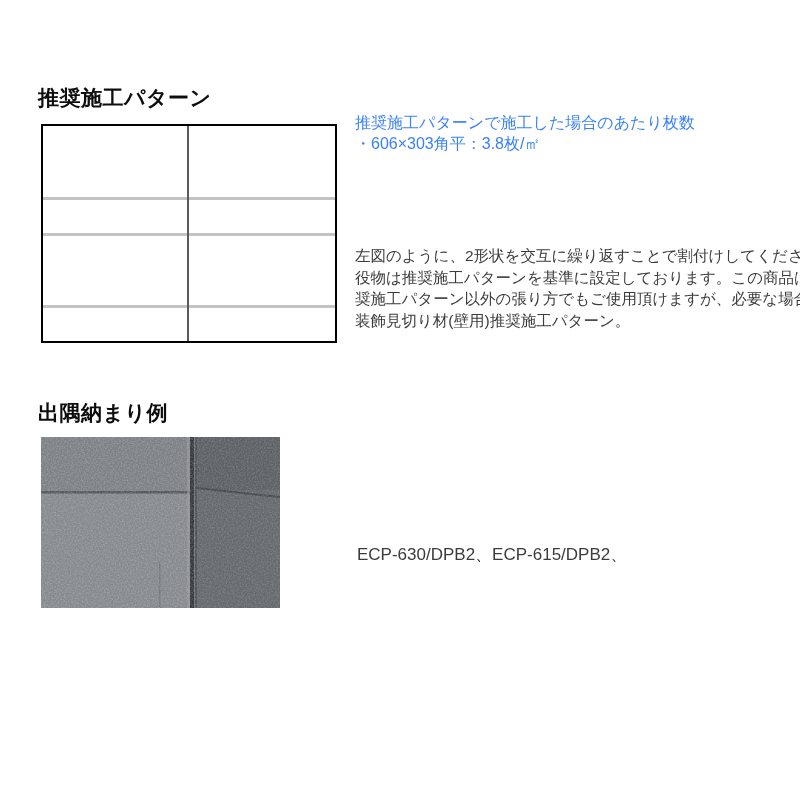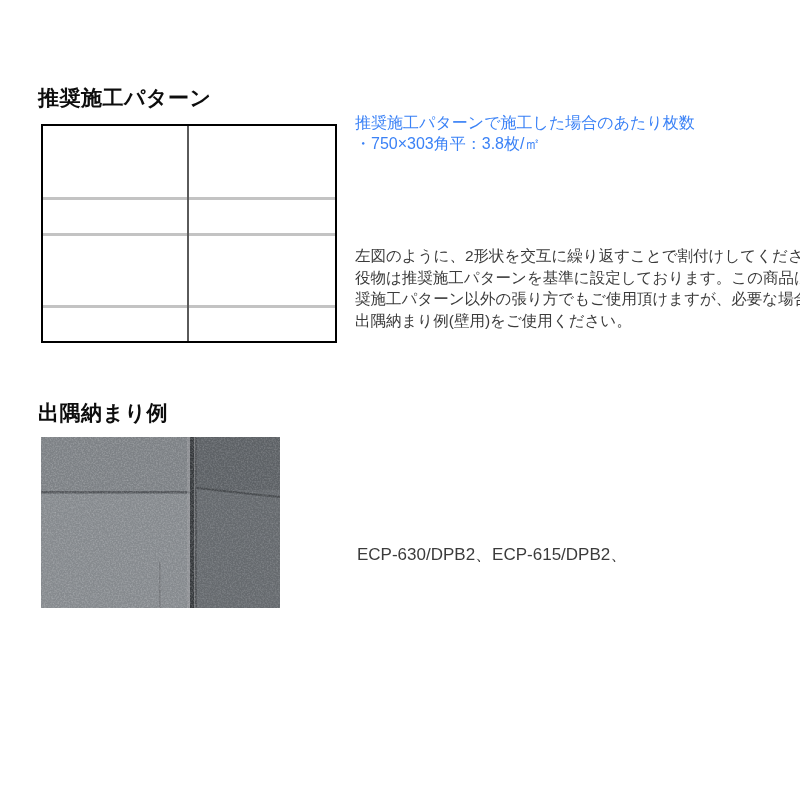--- a/index.html
+++ b/index.html
@@ -98,28 +98,28 @@
 
   <div class="diagram">
     <div class="hline h1"></div>
     <div class="hline h2"></div>
     <div class="hline h3"></div>
     <div class="vline"></div>
   </div>
 
   <div class="yield-block">
     <div class="line">推奨施工パターンで施工した場合のあたり枚数</div>
-    <div class="line">・750×303角平：3.8枚/㎡</div>
+    <div class="line">・606×303角平：3.8枚/㎡</div>
   </div>
 
   <div class="note-block">
     <div class="line">左図のように、2形状を交互に繰り返すことで割付けしてください。</div>
     <div class="line">役物は推奨施工パターンを基準に設定しております。この商品は推</div>
     <div class="line">奨施工パターン以外の張り方でもご使用頂けますが、必要な場合は</div>
-    <div class="line">出隅納まり例(壁用)をご使用ください。</div>
+    <div class="line">装飾見切り材(壁用)推奨施工パターン。</div>
   </div>
 
   <div id="heading-corner" class="heading">出隅納まり例</div>
 
   <div class="photo">
     <svg width="239" height="238" viewBox="0 0 239 238" xmlns="http://www.w3.org/2000/svg">
       <defs>
         <filter id="speckleLight" x="-5%" y="-5%" width="110%" height="110%">
           <feTurbulence type="fractalNoise" baseFrequency="0.65" numOctaves="2" seed="3" stitchTiles="stitch"></feTurbulence>
           <feColorMatrix type="matrix" values="0 0 0 0 0.84  0 0 0 0 0.85  0 0 0 0 0.87  0 0 0 0.95 -0.35"></feColorMatrix>

